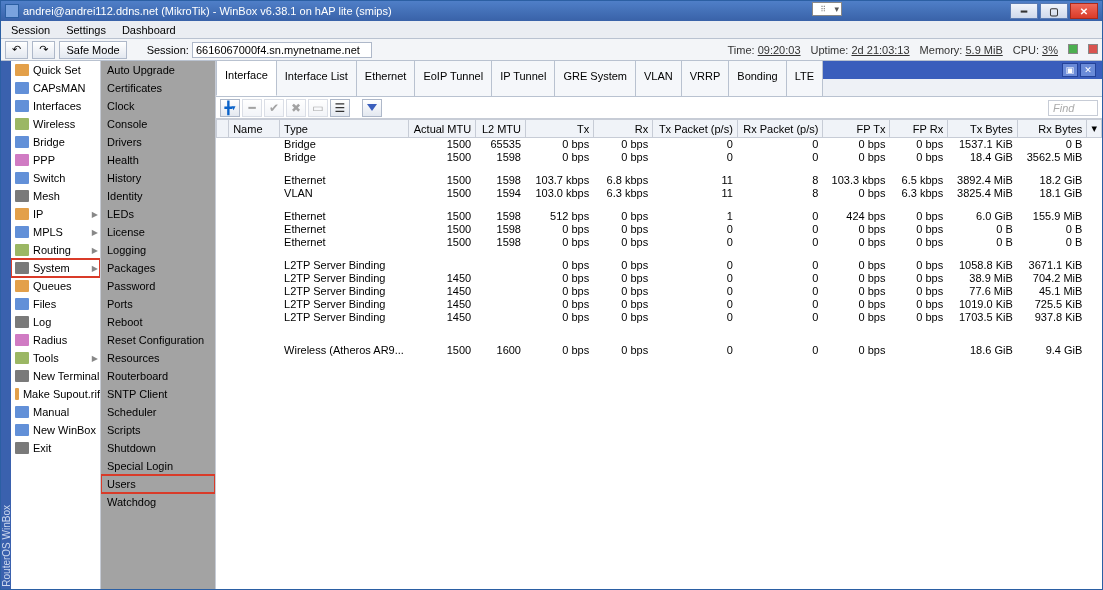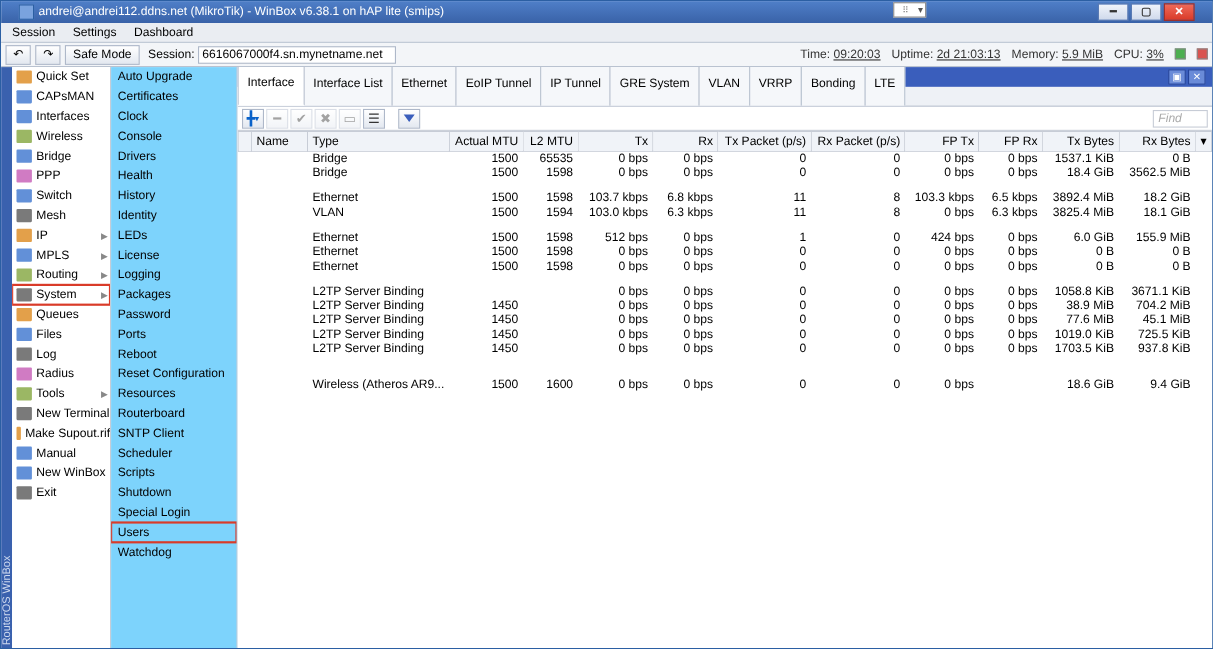--- a/index.html
+++ b/index.html
@@ -1,46 +1,46 @@
 <!DOCTYPE html>
 <html><head>
 <meta charset="utf-8">
 <style>
   html,body{margin:0;padding:0;font-family:Tahoma,Arial,sans-serif;font-size:11px;color:#000;background:#fff;overflow:hidden}
   *{box-sizing:border-box}
   .win{width:1103px;height:590px;background:#fff;position:relative;overflow:hidden;border:1px solid #2b5fa3}
   
-  .titlebar{height:20px;background:linear-gradient(#4f7fc8,#3962a8);color:#fff;display:flex;align-items:center;padding:0 16px;font-size:11px}
+  .titlebar{height:20px;background:linear-gradient(#4f7fc8,#3962a8);color:#fff;display:flex;align-items:center;padding:0 4px;font-size:11px}
   .titlebar .icon{width:14px;height:14px;background:#7aa3de;margin-right:4px;border:1px solid #2b5fa3}
   .titlebar .title{flex:1}
   .titlebar .btns{display:flex;gap:2px}
   .tbtn{width:28px;height:16px;background:linear-gradient(#f0f4fb,#cfd9eb);border:1px solid #5a7bb3;display:flex;align-items:center;justify-content:center;color:#333;font-weight:bold;font-size:10px}
   .tbtn.close{background:linear-gradient(#ef6a5a,#d93b29);color:#fff;border-color:#a82a1d}
   .menubar{height:18px;background:#eaedf2;border-bottom:1px solid #b9c2d0;display:flex;align-items:center;padding-left:2px;font-size:11px}
   .menubar span{padding:2px 8px;cursor:default}
   .toolbar{height:22px;background:#f3f5f8;border-bottom:1px solid #b9c2d0;display:flex;align-items:center;padding:0 4px;gap:4px}
   .tbtn2{height:18px;border:1px solid #aeb8c9;background:linear-gradient(#fff,#e3e8f0);padding:0 6px;display:flex;align-items:center;font-size:11px}
-  .sess{margin-left:4px}
+  .sess{margin-left:16px}
   .sess input{height:16px;width:180px;border:1px solid #aeb8c9;padding:0 3px;font-size:11px}
   .status{margin-left:auto;display:flex;gap:10px;font-size:11px;color:#333}
   .status span u{text-decoration:underline}
   .status .box{width:10px;height:10px;border:1px solid #888}
   .status .g{background:#4caf50}
   .status .r{background:#d9534f}
   
   .body{display:flex;height:calc(590px - 20px - 18px - 22px)}
   .side-strip{width:10px;background:#3a61ae;color:#fff;display:flex;align-items:flex-end;justify-content:center}
   .side-strip .rot{writing-mode:vertical-rl;transform:rotate(180deg);font-size:10px;padding:4px 0;color:#cdd9ef}
   .sidebar{width:90px;background:#fff;border-right:1px solid #c7ccd6;overflow:hidden}
   .sbi{height:18px;display:flex;align-items:center;padding-left:4px;gap:4px;cursor:default;white-space:nowrap}
   .sbi .ic{width:14px;height:12px}
   .sbi.hl{outline:2px solid #d93b29;outline-offset:-1px}
   .caret{margin-left:auto;margin-right:2px;font-size:8px;color:#888}
   
-  .submenu{width:115px;background:#7dd3fc;border-right:1px solid #c7ccd6;overflow:hidden}
+  .submenu{width:115px;background:#a3a3a3;border-right:1px solid #c7ccd6;overflow:hidden}
   .smi{height:18px;display:flex;align-items:center;padding-left:6px;cursor:default}
   .smi.hl{outline:2px solid #d93b29;outline-offset:-1px}
   
   .main{flex:1;display:flex;flex-direction:column;background:#fff;overflow:hidden}
   .panel-title{height:18px;background:#3a5ebc;color:#fff;display:flex;align-items:center;padding:0 6px;font-size:11px}
   .panel-title .ctrls{margin-left:auto;display:flex;gap:2px}
   .panel-title .pc{width:16px;height:14px;border:1px solid #24439a;background:#6a8bd8;display:flex;align-items:center;justify-content:center;font-size:9px;color:#fff}
   .tabs{height:18px;background:#eef1f6;border-bottom:1px solid #b9c2d0;display:flex;align-items:flex-end}
   .tab{padding:20px 8px;border:1px solid #b9c2d0;border-bottom:none;background:#f5f7fa;margin-right:-1px;font-size:11px;height:17px;display:flex;align-items:center}
   .tab.active{background:#fff;border-bottom:1px solid #fff;position:relative;z-index:1}

